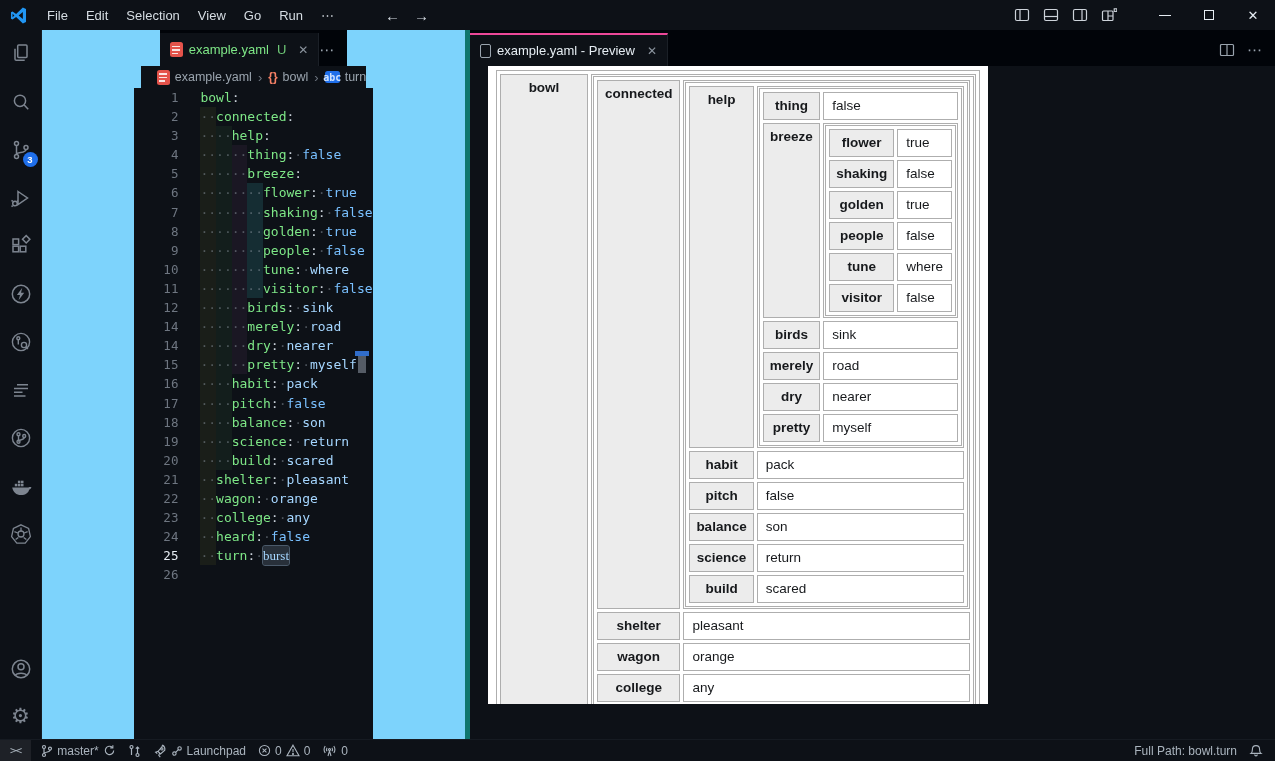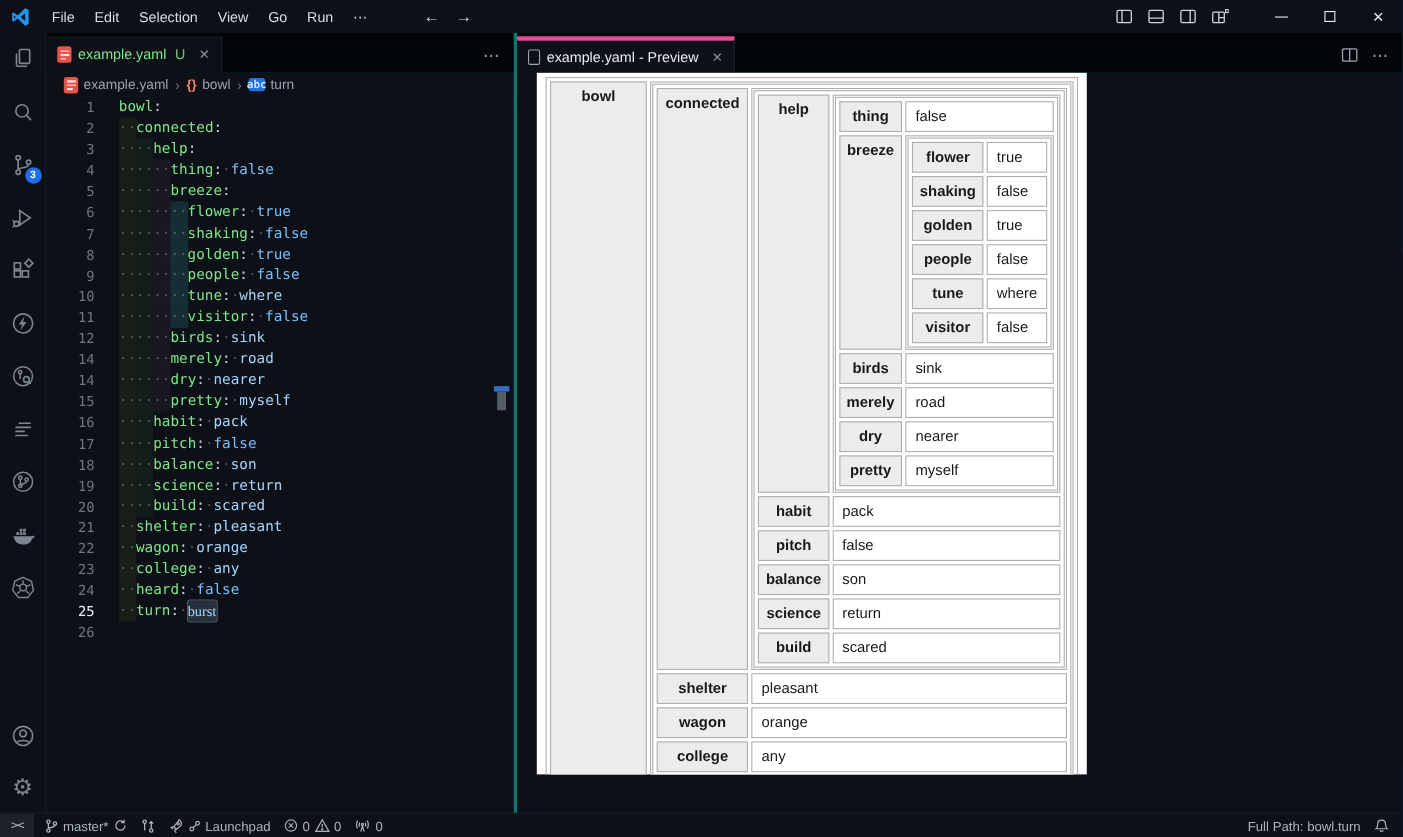--- a/index.html
+++ b/index.html
@@ -1,19 +1,19 @@
 <!DOCTYPE html>
 <html><head>
 <meta charset="utf-8">
 <style>
   * { margin:0; padding:0; box-sizing:border-box; }
   html,body { width:1275px; height:761px; overflow:hidden; background:#0d1117;
               font-family:"Liberation Sans", sans-serif; }
   .window { width:1275px; height:761px; display:flex; flex-direction:column;
-            background:#0c4a6e; color:#e6edf3; }
+            background:#7dd3fc; color:#e6edf3; }
 
   
   .titlebar { height:30px; flex:0 0 30px; display:flex; align-items:center; background:#0d1117; }
   .vscode-logo { width:19px; height:19px; margin:0 10px 0 9px; flex:0 0 auto; }
   .menu-item { font-size:13px; color:#d6dde3; padding:3px 9px; border-radius:5px; cursor:default; }
   .nav-arrows { margin-left:42px; display:flex; gap:14px; font-size:15px; color:#d6dde3; }
   .searchbox { margin-left:26px; width:490px; height:22px; border:1px solid #3a4150; border-radius:6px;
                background:#161b22; display:flex; align-items:center; justify-content:center; gap:6px;
                color:#9198a1; font-size:12.5px; }
   .tb-right { margin-left:auto; display:flex; align-items:center; }
@@ -30,28 +30,28 @@
                  align-items:center; border-right:1px solid #161b22; }
   .ab-icon { width:42px; height:48px; display:flex; align-items:center; justify-content:center;
              position:relative; color:#7d8590; }
   .ab-spacer { flex:1 1 auto; }
   .scm-badge { position:absolute; right:4px; bottom:7px; min-width:15px; height:15px; border-radius:50%;
                background:#1f6feb; color:#fff; font-size:9.5px; font-weight:bold; display:flex;
                align-items:center; justify-content:center; }
   .gear-glyph { font-size:21px; line-height:1; color:#7d8590; }
 
   .editor-group { display:flex; flex-direction:column; min-width:0; }
-  .group1 { width:428px; flex:0 0 428px; border-right:3px solid #0f766e; }
+  .group1 { width:428px; flex:0 0 428px; border-right:5px solid #0f766e;align-items:center; }
   .group2 { flex:1 1 auto; }
 
   .tabstrip { height:36px; flex:0 0 36px; background:#010409; display:flex; align-items:flex-end; }
   .tab { height:33px; background:#0d1117; display:flex; align-items:center; padding:0 10px;
          border-right:1px solid #1b2027; position:relative; font-size:13px; gap:6px; white-space:nowrap; }
   .tab .close { color:#8b949e; font-size:12px; margin-left:6px; }
-  .tab-preview { border-top:4px solid #ec4899; }
+  .tab-preview { border-top:2px solid #ec4899; }
   .tab-label-green { color:#7ee787; }
   .git-badge { color:#7ee787; opacity:.85; margin-left:2px; }
   .strip-actions { margin-left:auto; display:flex; align-items:center; gap:12px; padding-right:12px;
                    color:#8b949e; height:33px; }
   .dots { font-size:15px; letter-spacing:1px; color:#9aa4ae; }
 
   .yaml-file-icon { width:13px; height:15px; background:#e5534b; border-radius:2.5px; position:relative; flex:0 0 auto; }
   .yaml-file-icon i { position:absolute; left:2.5px; right:2.5px; height:1.6px; background:rgba(255,255,255,.85); }
   .yaml-file-icon i:nth-child(1){top:3.5px;} .yaml-file-icon i:nth-child(2){top:7px;} .yaml-file-icon i:nth-child(3){top:10.5px; right:5px;}
   .plain-file-icon { width:11px; height:14px; border:1.2px solid #9aa4ae; border-radius:2px; position:relative; flex:0 0 auto; }

